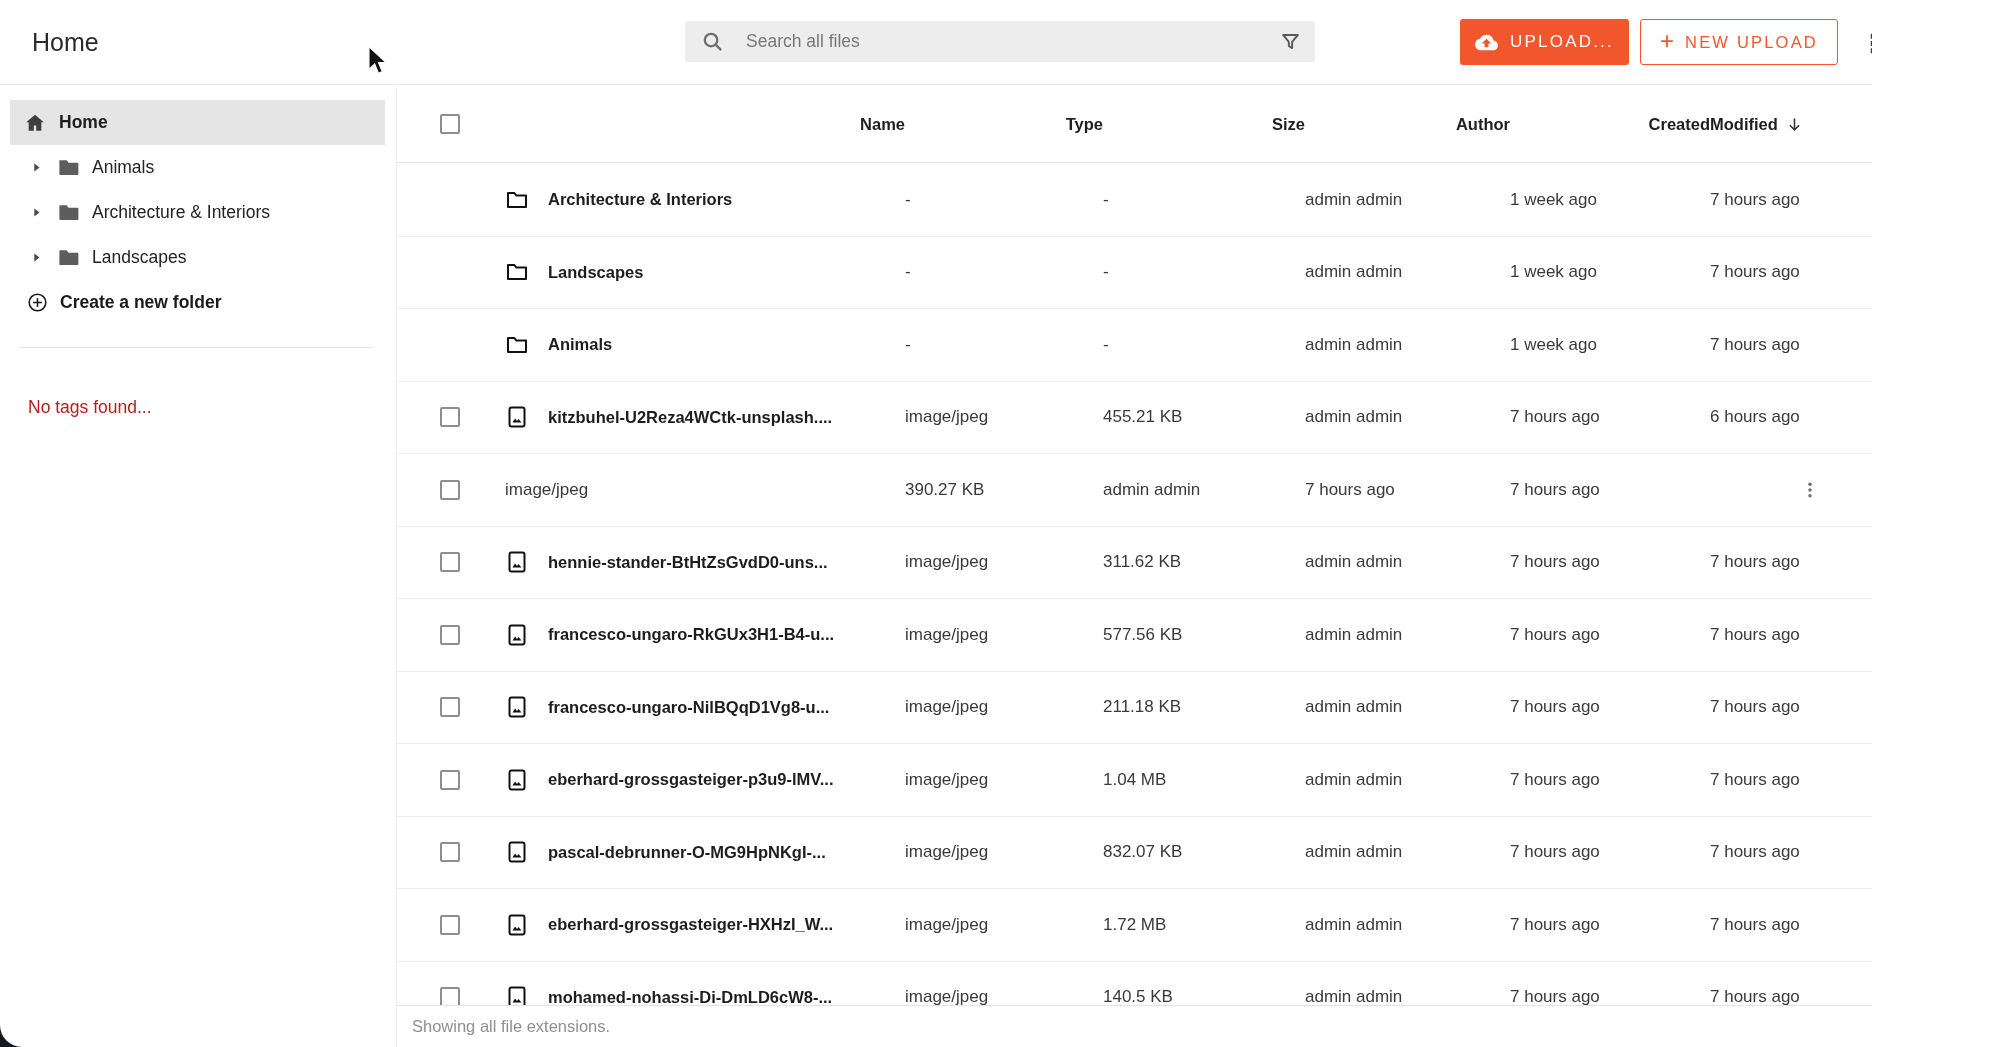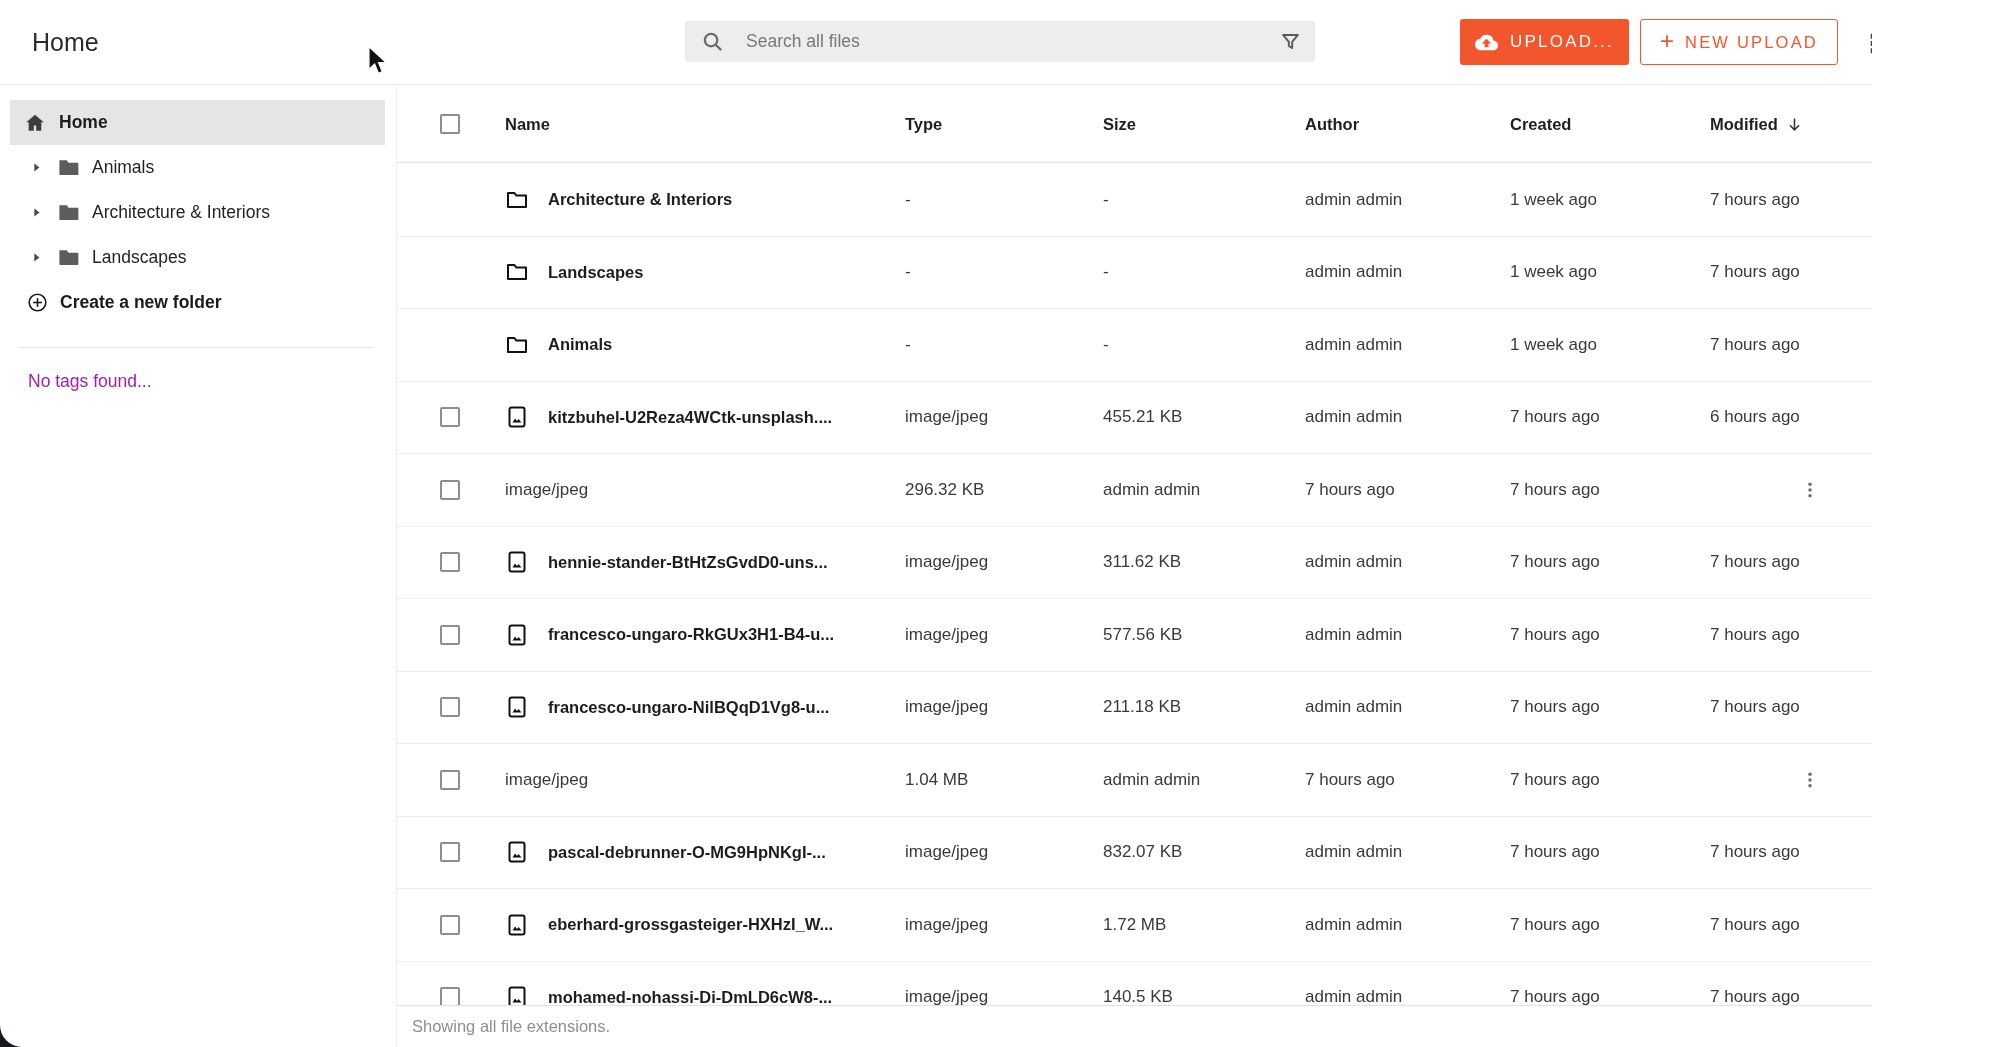--- a/index.html
+++ b/index.html
@@ -42,28 +42,28 @@
   .tree-item { height:45px; display:flex; align-items:center; padding-left:30px;
     gap:0; cursor:pointer; }
   .tree-item .chev { width:14px; display:flex; }
   .tree-item .fold { margin-left:13px; display:flex; }
   .tree-item .lbl { margin-left:12px; font-size:17.5px; color:#232323; }
   .create-item { height:45px; display:flex; align-items:center; padding-left:27px;
     gap:12px; cursor:pointer;text-align:right; }
   .create-item .lbl { font-size:17.5px; font-weight:bold; color:#1a1a1a; }
   .side-divider { position:absolute; top:261px; left:20px; width:352px; height:1px;
     background:#e4e4e4; }
-  .no-tags { position:absolute; top:285px; left:28px; font-size:17.5px; color:#a21caf; }
+  .no-tags { position:absolute; top:311px; left:28px; font-size:17.5px; color:#b91c1c; }
 
   
   .main { position:absolute; left:396px; top:86px; right:0; bottom:0;
     border-left:1px solid #ededed; background:#fff; overflow:hidden; }
   .grid-cols { display:grid; grid-template-columns:108px 400px 198px 202px 205px 200px 200px 1fr;
     align-items:center; }
-  .thead { height:77px; border-bottom:1px solid #e3e3e3; }
+  .thead { height:77px; border-bottom:1px solid #e3e3e3;text-align:right; }
   .th { font-size:16.5px; font-weight:bold; color:#1f1f1f; }
   .th-mod { display:flex; align-items:center; gap:8px; cursor:pointer; }
   .c-check { padding-left:43px; }
   .checkbox { width:20px; height:20px; border:2px solid #8e8e8e; border-radius:2px;
     background:#fff; cursor:pointer; }
   .c-gear { display:flex; justify-content:center; cursor:pointer; }
   .rows { position:absolute; top:78px; left:0; right:0; bottom:0; overflow:hidden; }
   .trow { height:72.5px; border-bottom:1px solid #eeeeee; cursor:pointer; }
   .c-name { display:flex; align-items:center; gap:19px; min-width:0; }
   .c-name .nm { font-size:16.5px; font-weight:bold; color:#1d1d1d; white-space:nowrap;
@@ -317,21 +317,21 @@
               <circle cx="12" cy="12" r="2.1"></circle>
               <circle cx="12" cy="19" r="2.1"></circle>
             </svg>
           </div>
   </div>
   <div class="trow grid-cols">
     <div class="c-check">
             <div class="checkbox"></div>
           </div>
     <div class="cell">image/jpeg</div>
-    <div class="cell">296.32 KB</div>
+    <div class="cell">390.27 KB</div>
     <div class="cell">admin admin</div>
     <div class="cell">7 hours ago</div>
     <div class="cell">7 hours ago</div>
     <div class="c-menu">
             <svg width="20" height="22" viewBox="0 0 24 24" fill="#6f6f6f">
               <circle cx="12" cy="5" r="2.1"></circle>
               <circle cx="12" cy="12" r="2.1"></circle>
               <circle cx="12" cy="19" r="2.1"></circle>
             </svg>
           </div>
@@ -411,20 +411,29 @@
               <circle cx="12" cy="5" r="2.1"></circle>
               <circle cx="12" cy="12" r="2.1"></circle>
               <circle cx="12" cy="19" r="2.1"></circle>
             </svg>
           </div>
   </div>
   <div class="trow grid-cols">
     <div class="c-check">
             <div class="checkbox"></div>
           </div>
+    <div class="c-name">
+      <span style="display:flex">
+              <svg width="24" height="24" viewBox="0 0 24 24">
+                <rect x="4.5" y="2.5" width="15" height="19" rx="2" fill="none" stroke="#111" stroke-width="2"></rect>
+                <path d="M7.5 17.5l2.6-4 1.9 2.4 1.5-2 3 3.6z" fill="#111"></path>
+              </svg>
+            </span>
+      <span class="nm">eberhard-grossgasteiger-p3u9-lMV...</span>
+    </div>
     <div class="cell">image/jpeg</div>
     <div class="cell">1.04 MB</div>
     <div class="cell">admin admin</div>
     <div class="cell">7 hours ago</div>
     <div class="cell">7 hours ago</div>
     <div class="c-menu">
             <svg width="20" height="22" viewBox="0 0 24 24" fill="#6f6f6f">
               <circle cx="12" cy="5" r="2.1"></circle>
               <circle cx="12" cy="12" r="2.1"></circle>
               <circle cx="12" cy="19" r="2.1"></circle>

